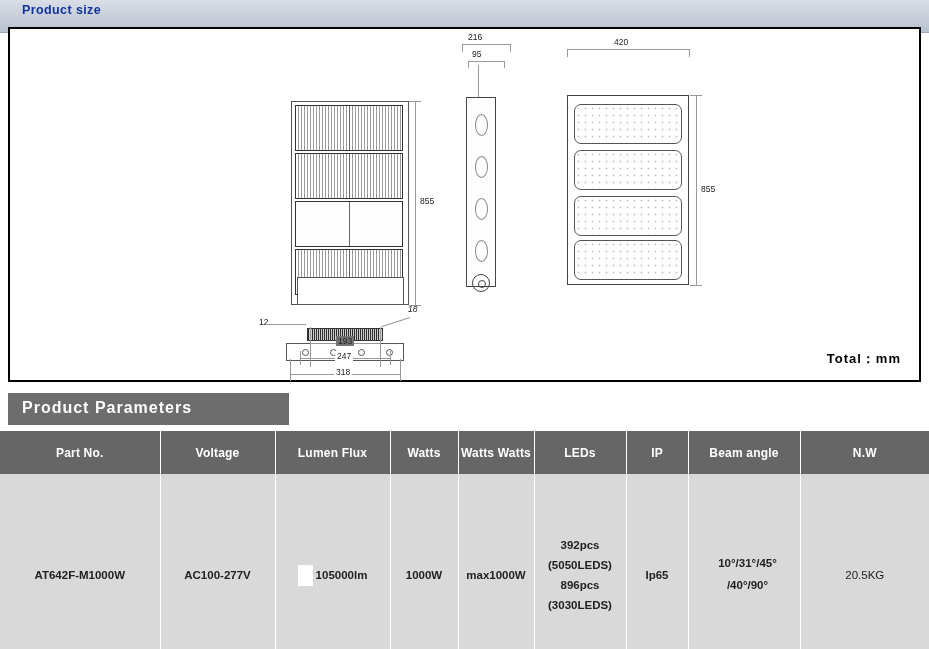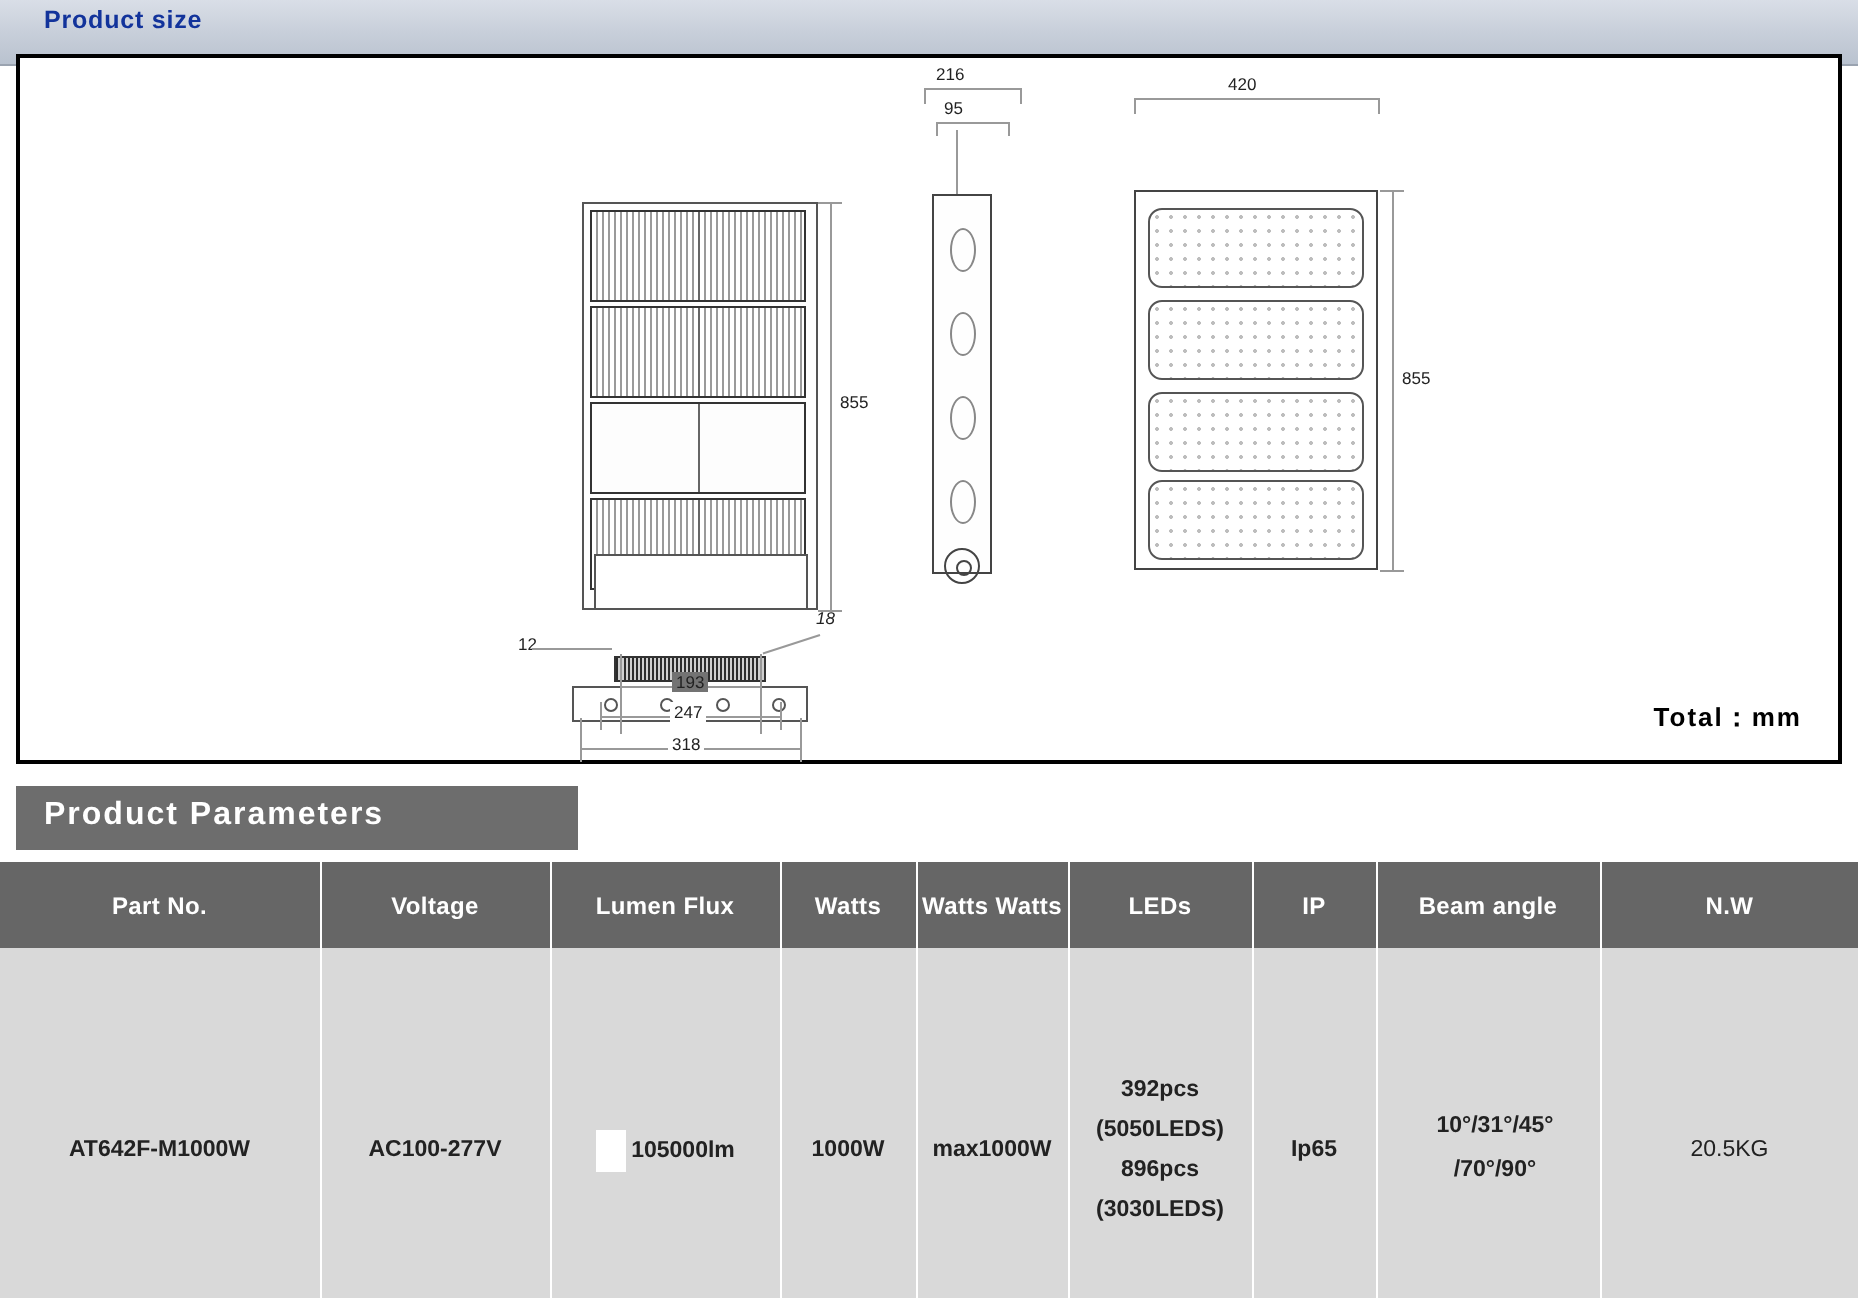--- a/index.html
+++ b/index.html
@@ -404,18 +404,18 @@
       <td class="totalwatts">max1000W</td>
       <td class="leds">
         <div>392pcs</div>
         <div>(5050LEDS)</div>
         <div>896pcs</div>
         <div>(3030LEDS)</div>
       </td>
       <td class="ip">Ip65</td>
       <td class="beam">
         <div>10°/31°/45°</div>
-        <div>/70°/90°</div>
+        <div>/40°/90°</div>
       </td>
       <td class="nw">20.5KG</td>
     </tr>
   </tbody>
 </table>
 
 </body></html>

